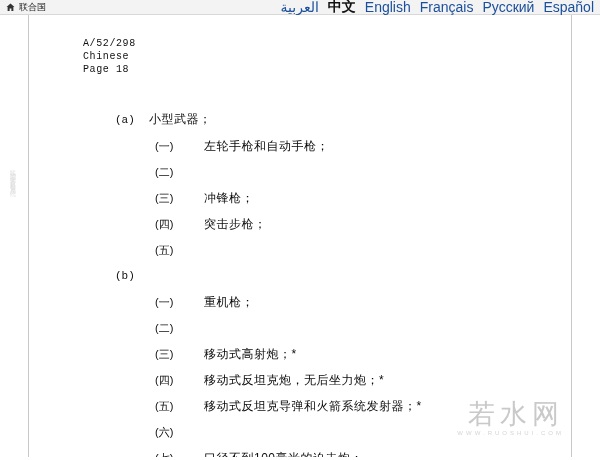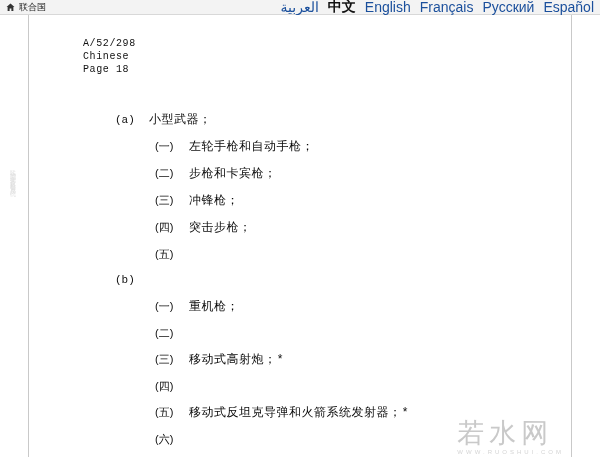--- a/index.html
+++ b/index.html
@@ -121,31 +121,32 @@
     align-items: baseline;
   }
   .lvl2 .marker {
     width: 34px;
     flex: 0 0 34px;
     font-family: "Liberation Sans", sans-serif;
     font-size: 11px;
     letter-spacing: 0;
   }
   .lvl2 .text {
-    font-family: Liberation Mono, monospace;
+    font-family: Liberation Sans, sans-serif;
     font-size: 12px;
     letter-spacing: 0.5px;
+    margin-left: 15px;
   }
 
   
   .watermark {
     position: absolute;
     right: 36px;
-    bottom: 2px;
-    text-align: left;
+    bottom: 21px;
+    text-align: right;
     pointer-events: none;
     user-select: none;
   }
   .watermark .wm-main {
     font-family: "Liberation Sans", sans-serif;
     font-size: 27px;
     color: #c9c9c9;
     letter-spacing: 5px;
     line-height: 30px;
   }
@@ -207,21 +208,20 @@
         <div class="lvl1">
           <span class="marker">(a)</span>
           <span class="text">小型武器；</span>
         </div>
         <div class="lvl2">
           <span class="marker">(一)</span>
           <span class="text">左轮手枪和自动手枪；</span>
         </div>
         <div class="lvl2">
           <span class="marker">(二)</span>
-          <span class="text">步枪和卡宾枪；</span>
         </div>
         <div class="lvl2">
           <span class="marker">(三)</span>
           <span class="text">冲锋枪；</span>
         </div>
         <div class="lvl2">
           <span class="marker">(四)</span>
           <span class="text">突击步枪；</span>
         </div>
         <div class="lvl2">
@@ -237,20 +237,21 @@
         </div>
         <div class="lvl2">
           <span class="marker">(二)</span>
         </div>
         <div class="lvl2">
           <span class="marker">(三)</span>
           <span class="text">移动式高射炮；*</span>
         </div>
         <div class="lvl2">
           <span class="marker">(四)</span>
+          <span class="text">移动式反坦克炮，无后坐力炮；*</span>
         </div>
         <div class="lvl2">
           <span class="marker">(五)</span>
           <span class="text">移动式反坦克导弹和火箭系统发射器；*</span>
         </div>
         <div class="lvl2">
           <span class="marker">(六)</span>
         </div>
         <div class="lvl2">
           <span class="marker">(七)</span>

